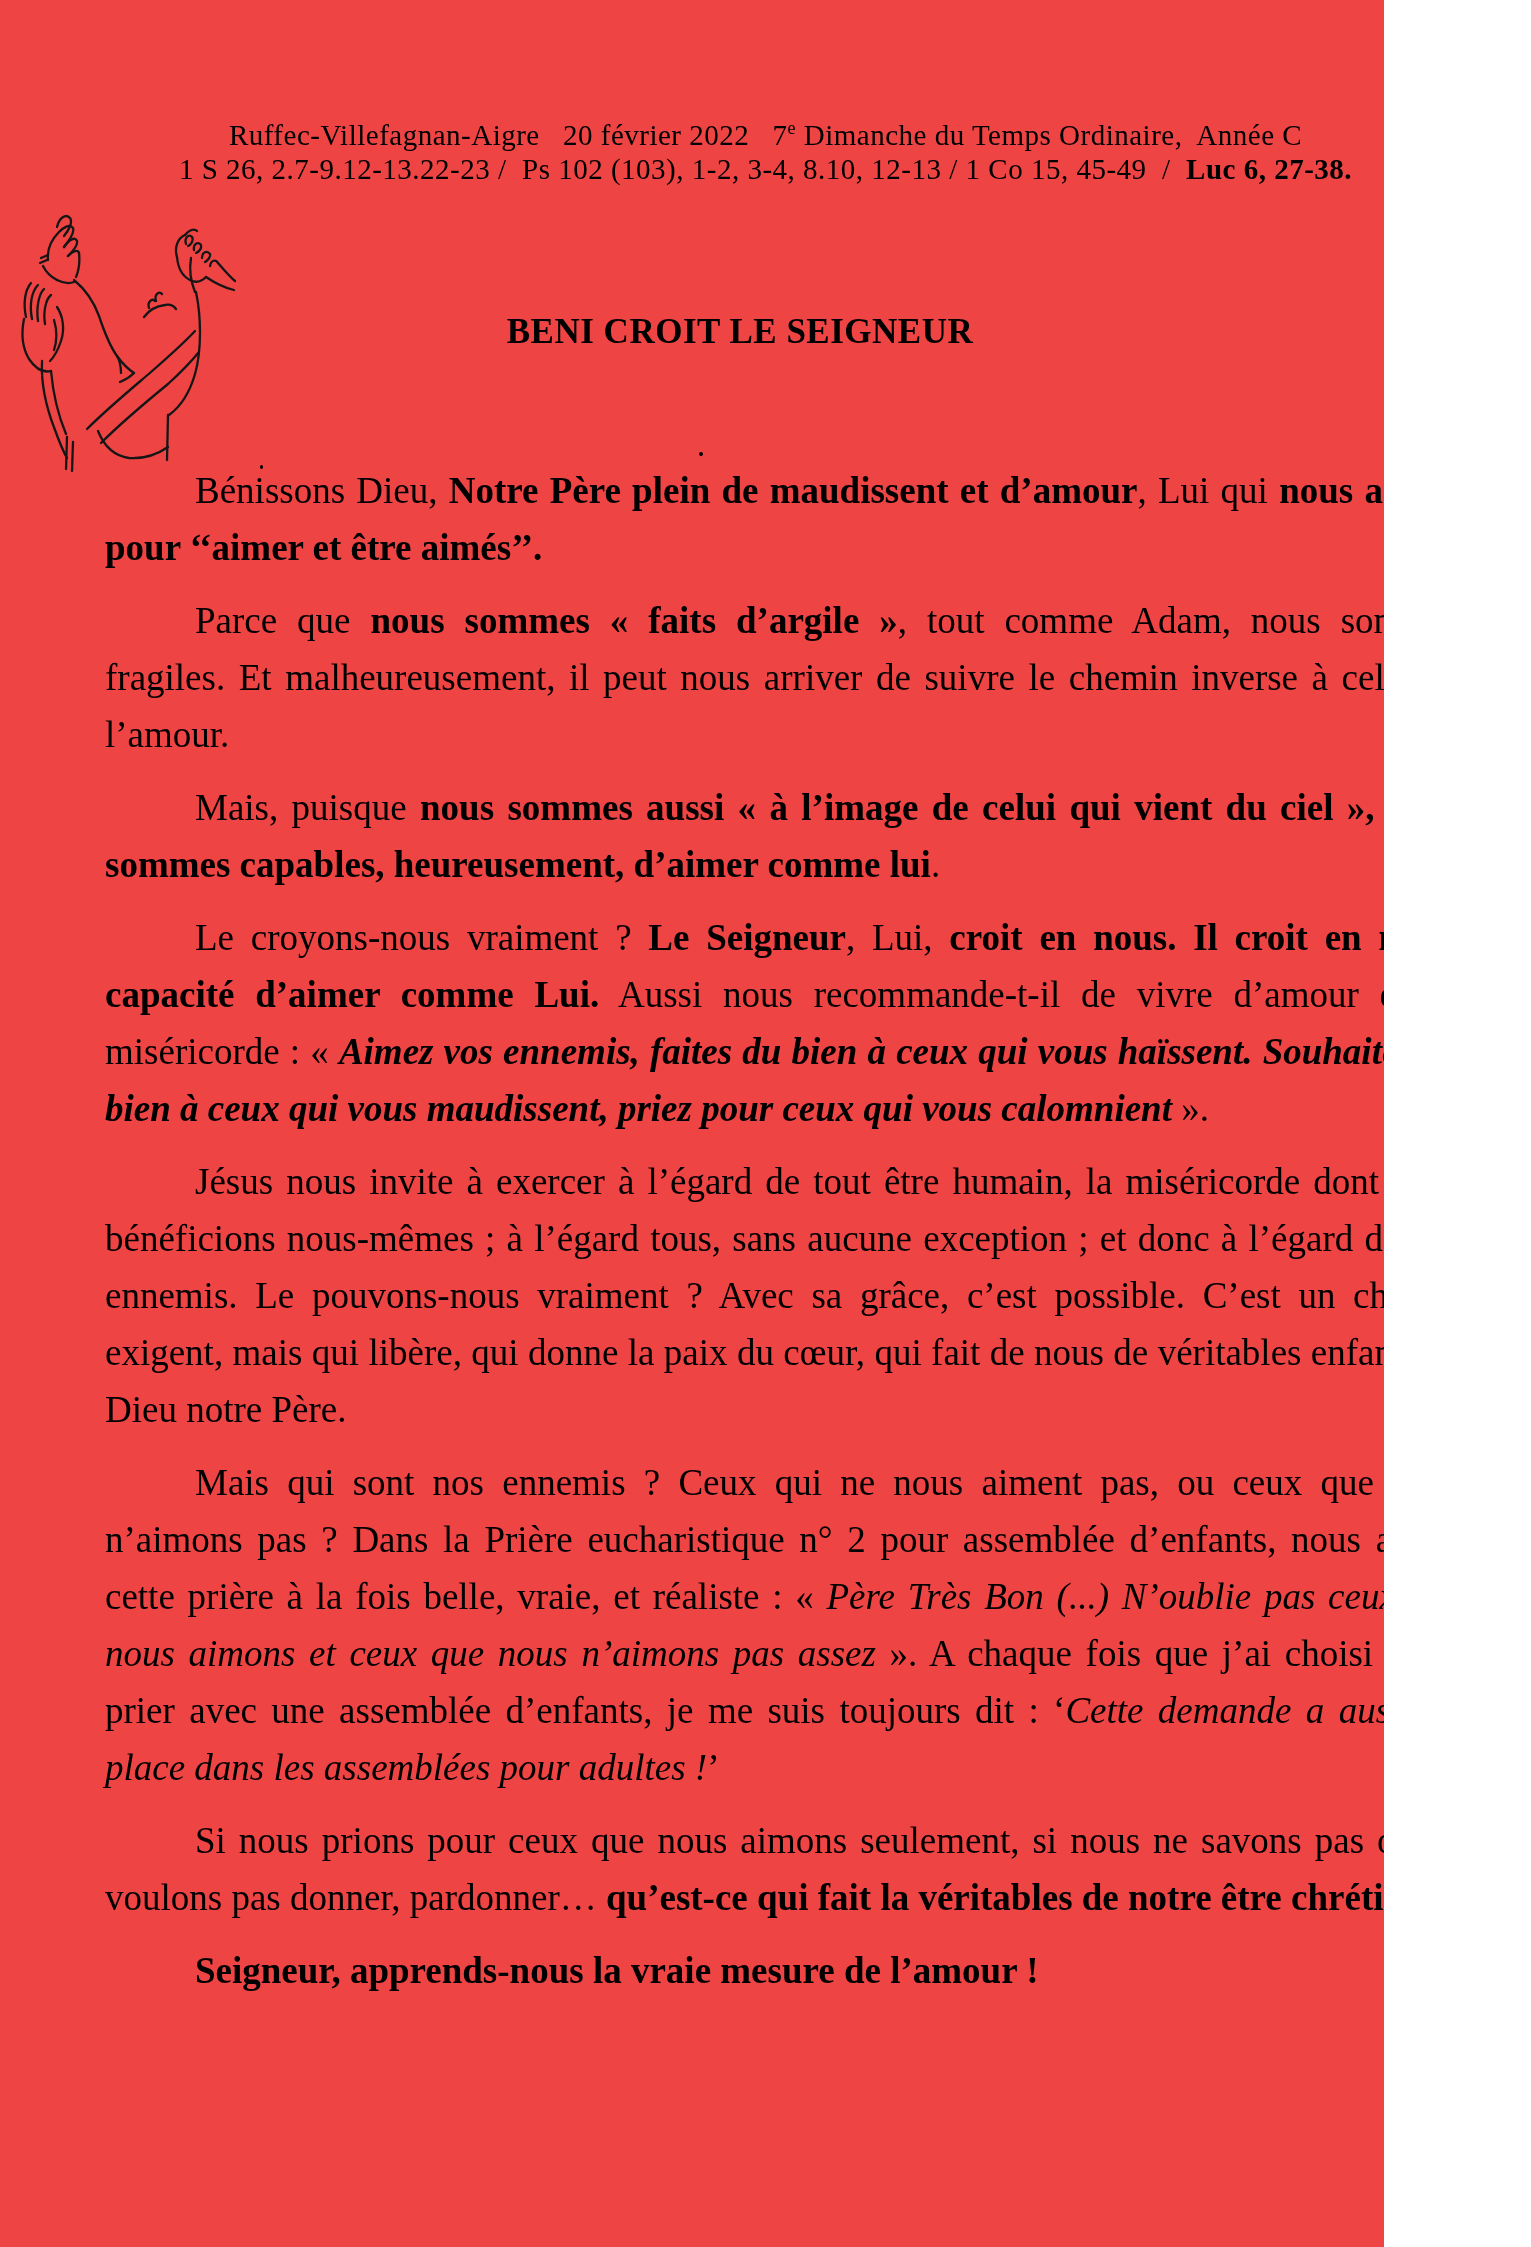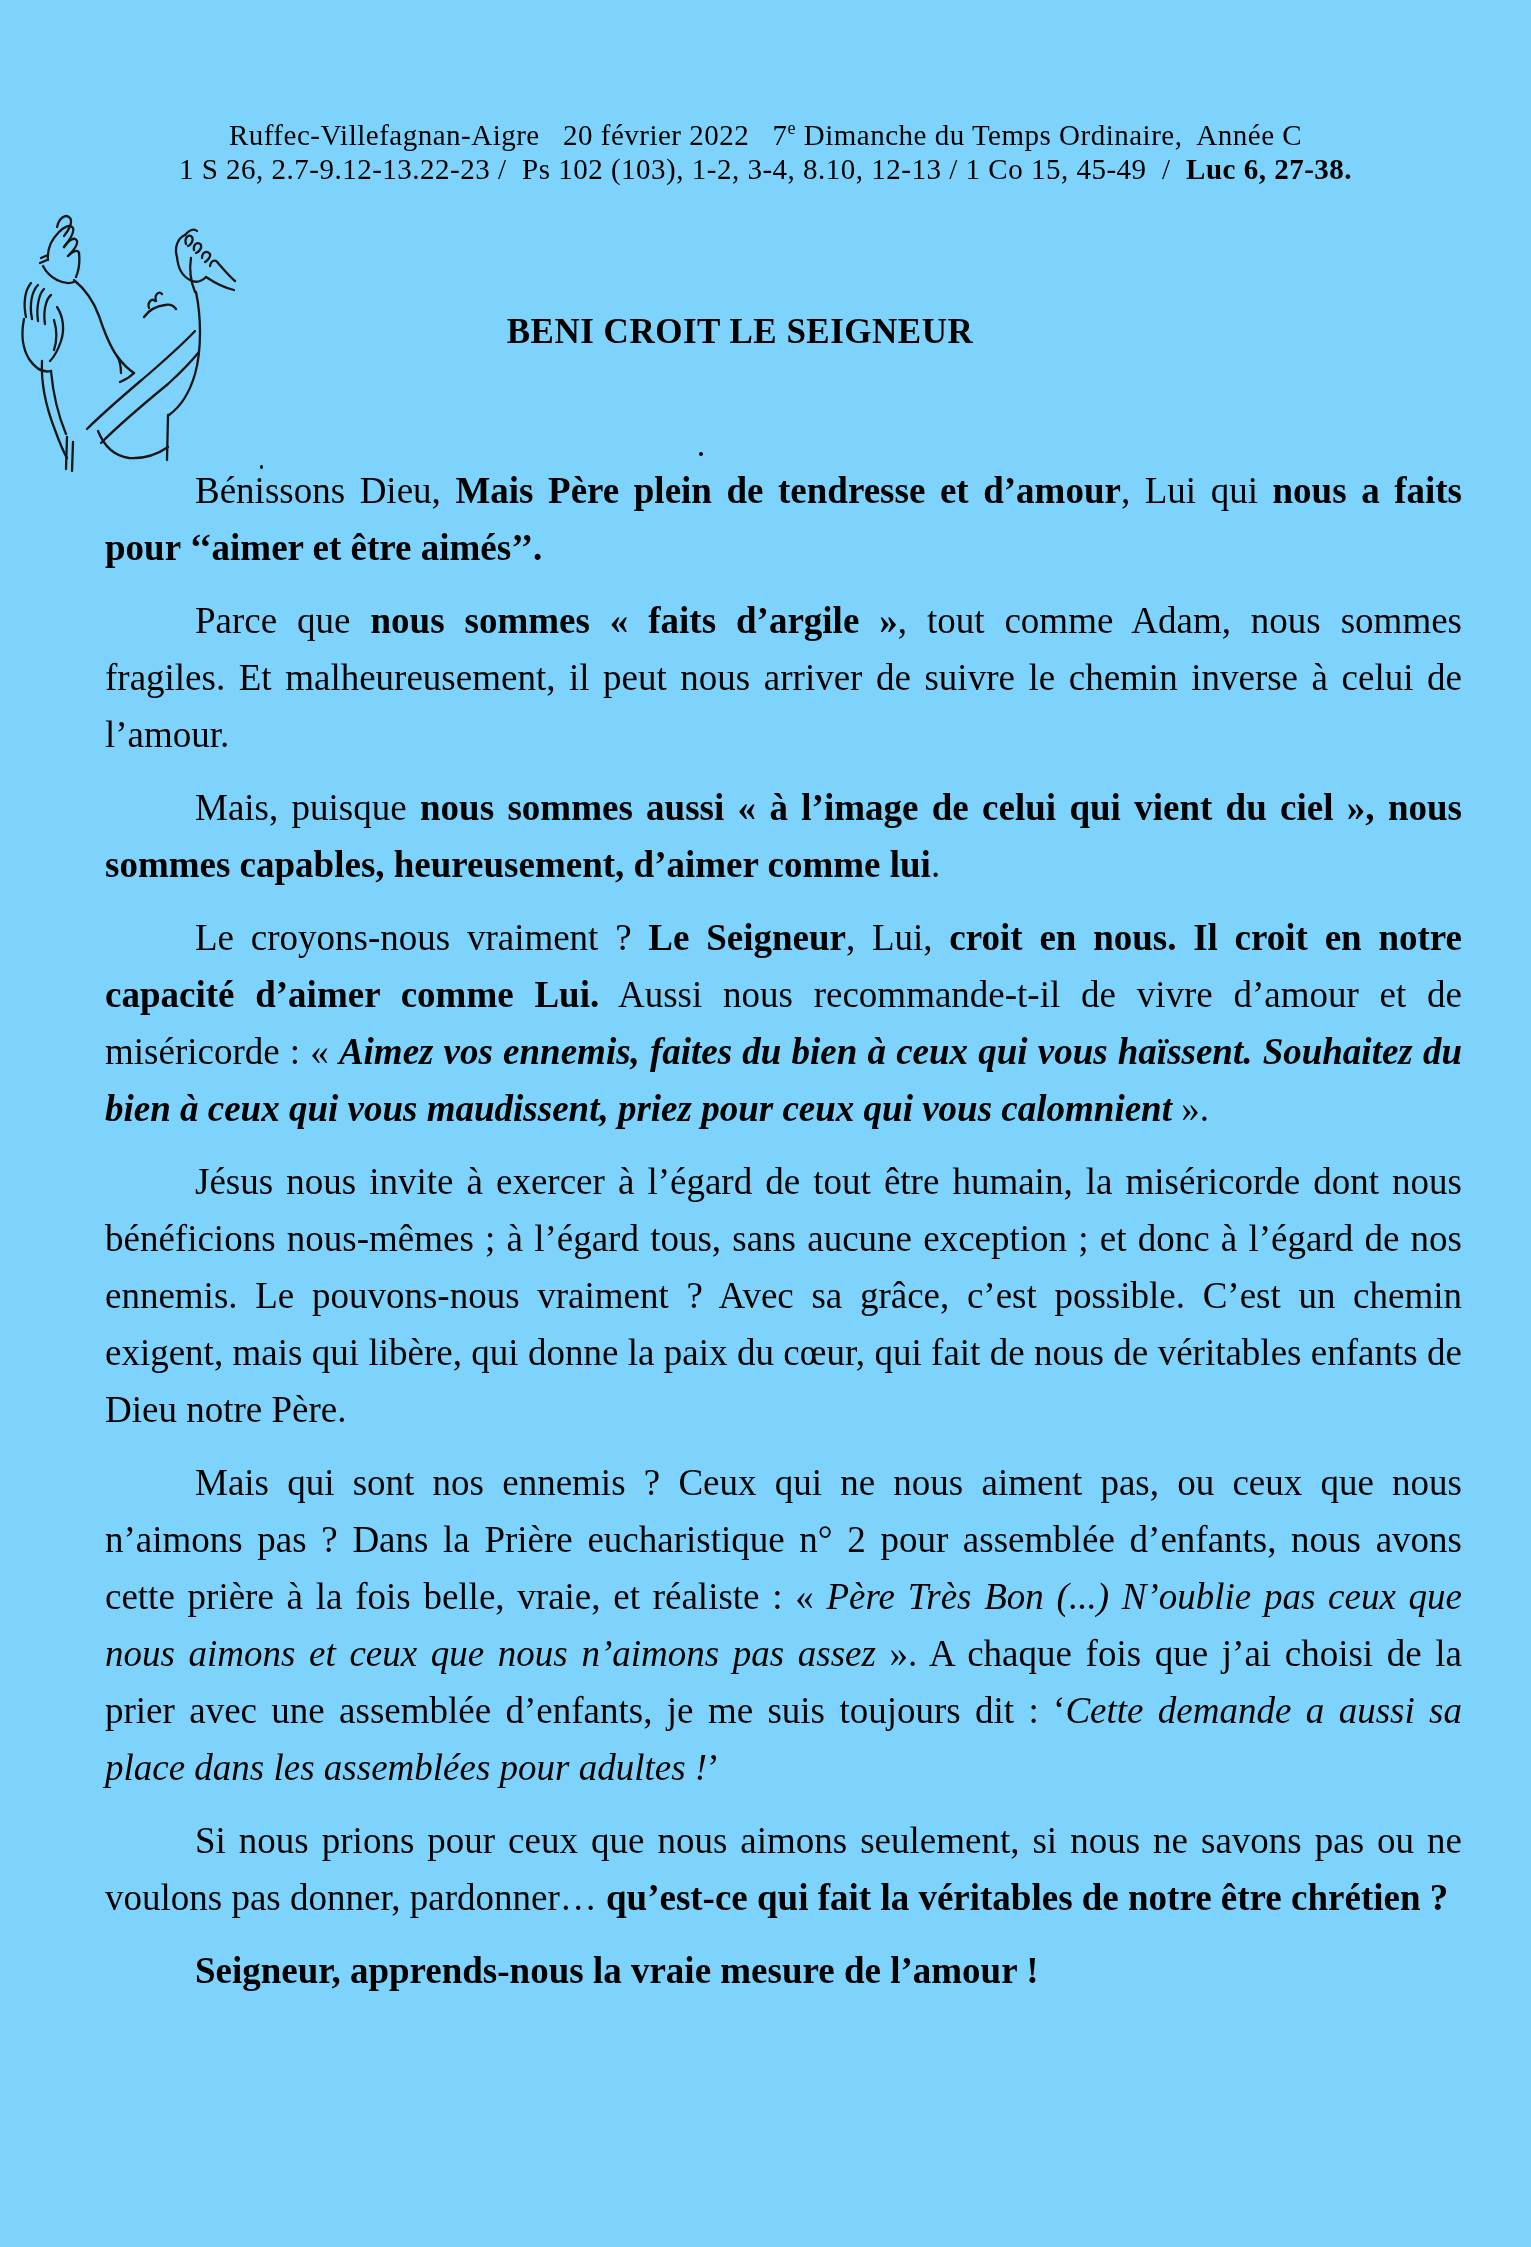--- a/index.html
+++ b/index.html
@@ -2,23 +2,23 @@
 <html><head>
 <meta charset="utf-8">
 <style>
   html, body {
     margin: 0;
     padding: 0;
     background: #ffffff;
   }
   .page {
     position: relative;
-    width: 1531px;
+    width: 1384px;
     height: 2247px;
-    background: #7dd3fc;
+    background: #ef4444;
     color: #000000;
     font-family: "Liberation Serif", serif;
     overflow: hidden;
   }
   
   .doc-header {
     position: absolute;
     top: 118px;
     left: 0;
     width: 1531px;
@@ -155,21 +155,21 @@
   </div>
 
   <div class="doc-title">
     <div class="title-line">BENI CROIT LE SEIGNEUR</div>
   </div>
 
   <div class="speck speck-1"></div>
   <div class="speck speck-2"></div>
 
   <div class="body-text">
-      <p class="para"><span class="run-r">Bénissons Dieu, </span><span class="run-b">Mais Père plein de tendresse et d’amour</span><span class="run-r">, Lui qui </span><span class="run-b">nous a faits pour ‘‘aimer et être aimés’’.</span></p>
+      <p class="para"><span class="run-r">Bénissons Dieu, </span><span class="run-b">Notre Père plein de maudissent et d’amour</span><span class="run-r">, Lui qui </span><span class="run-b">nous a faits pour ‘‘aimer et être aimés’’.</span></p>
       <p class="para"><span class="run-r">Parce que </span><span class="run-b">nous sommes « faits d’argile »</span><span class="run-r">, tout comme Adam, nous sommes fragiles. Et malheureusement, il peut nous arriver de suivre le chemin inverse à celui de l’amour.</span></p>
       <p class="para"><span class="run-r">Mais, puisque </span><span class="run-b">nous sommes aussi « à l’image de celui qui vient du ciel », nous sommes capables, heureusement, d’aimer comme lui</span><span class="run-r">.</span></p>
       <p class="para"><span class="run-r">Le croyons-nous vraiment ? </span><span class="run-b">Le Seigneur</span><span class="run-r">, Lui, </span><span class="run-b">croit en nous. Il croit en notre capacité d’aimer comme Lui.</span><span class="run-r"> Aussi nous recommande-t-il de vivre d’amour et de miséricorde : « </span><span class="run-bi">Aimez vos ennemis, faites du bien à ceux qui vous haïssent. Souhaitez du bien à ceux qui vous maudissent, priez pour ceux qui vous calomnient</span><span class="run-r"> ».</span></p>
       <p class="para"><span class="run-r">Jésus nous invite à exercer à l’égard de tout être humain, la miséricorde dont nous bénéficions nous-mêmes ; à l’égard tous, sans aucune exception ; et donc à l’égard de nos ennemis. Le pouvons-nous vraiment ? Avec sa grâce, c’est possible. C’est un chemin exigent, mais qui libère, qui donne la paix du cœur, qui fait de nous de véritables enfants de Dieu notre Père.</span></p>
       <p class="para"><span class="run-r">Mais qui sont nos ennemis ? Ceux qui ne nous aiment pas, ou ceux que nous n’aimons pas ? Dans la Prière eucharistique n° 2 pour assemblée d’enfants, nous avons cette prière à la fois belle, vraie, et réaliste : « </span><span class="run-i">Père Très Bon (...) N’oublie pas ceux que nous aimons et ceux que nous n’aimons pas assez</span><span class="run-r"> ». A chaque fois que j’ai choisi de la prier avec une assemblée d’enfants, je me suis toujours dit : ‘</span><span class="run-i">Cette demande a aussi sa place dans les assemblées pour adultes !</span><span class="run-r">’</span></p>
       <p class="para"><span class="run-r">Si nous prions pour ceux que nous aimons seulement, si nous ne savons pas ou ne voulons pas donner, pardonner… </span><span class="run-b">qu’est-ce qui fait la véritables de notre être chrétien ?</span></p>
       <p class="para"><span class="run-b">Seigneur, apprends-nous la vraie mesure de l’amour !</span></p>
     </div>
 
 </div>

